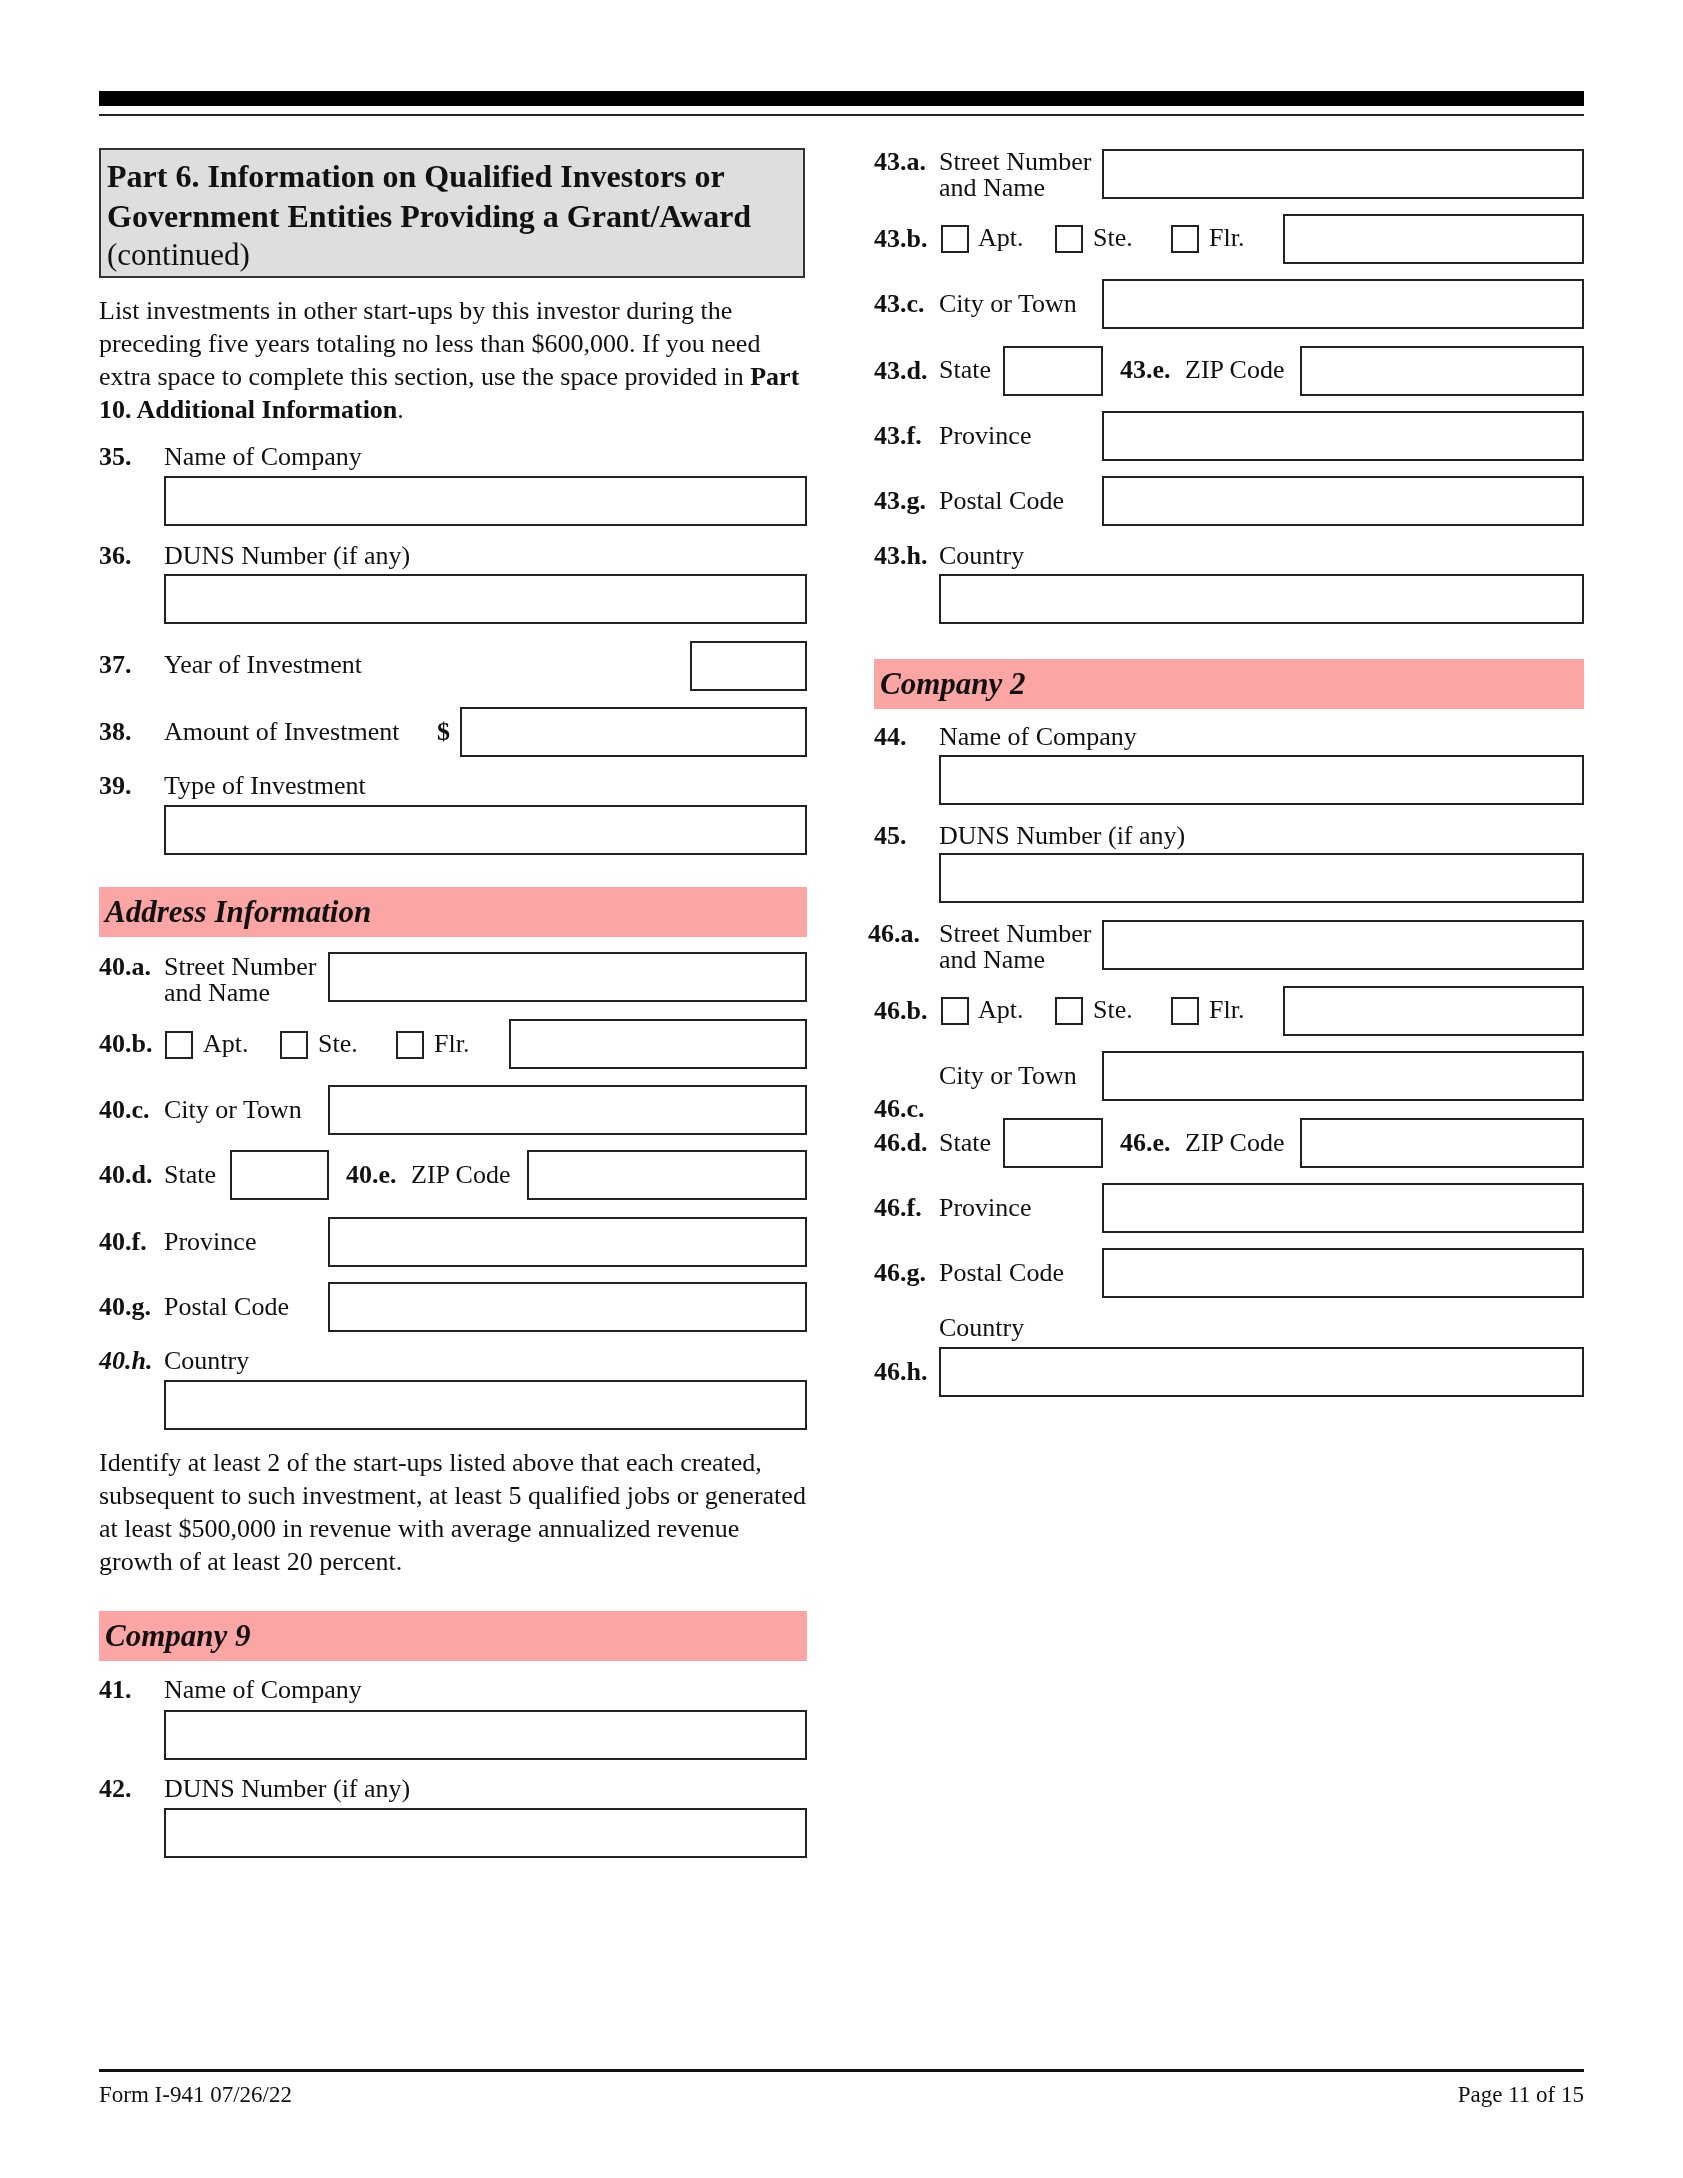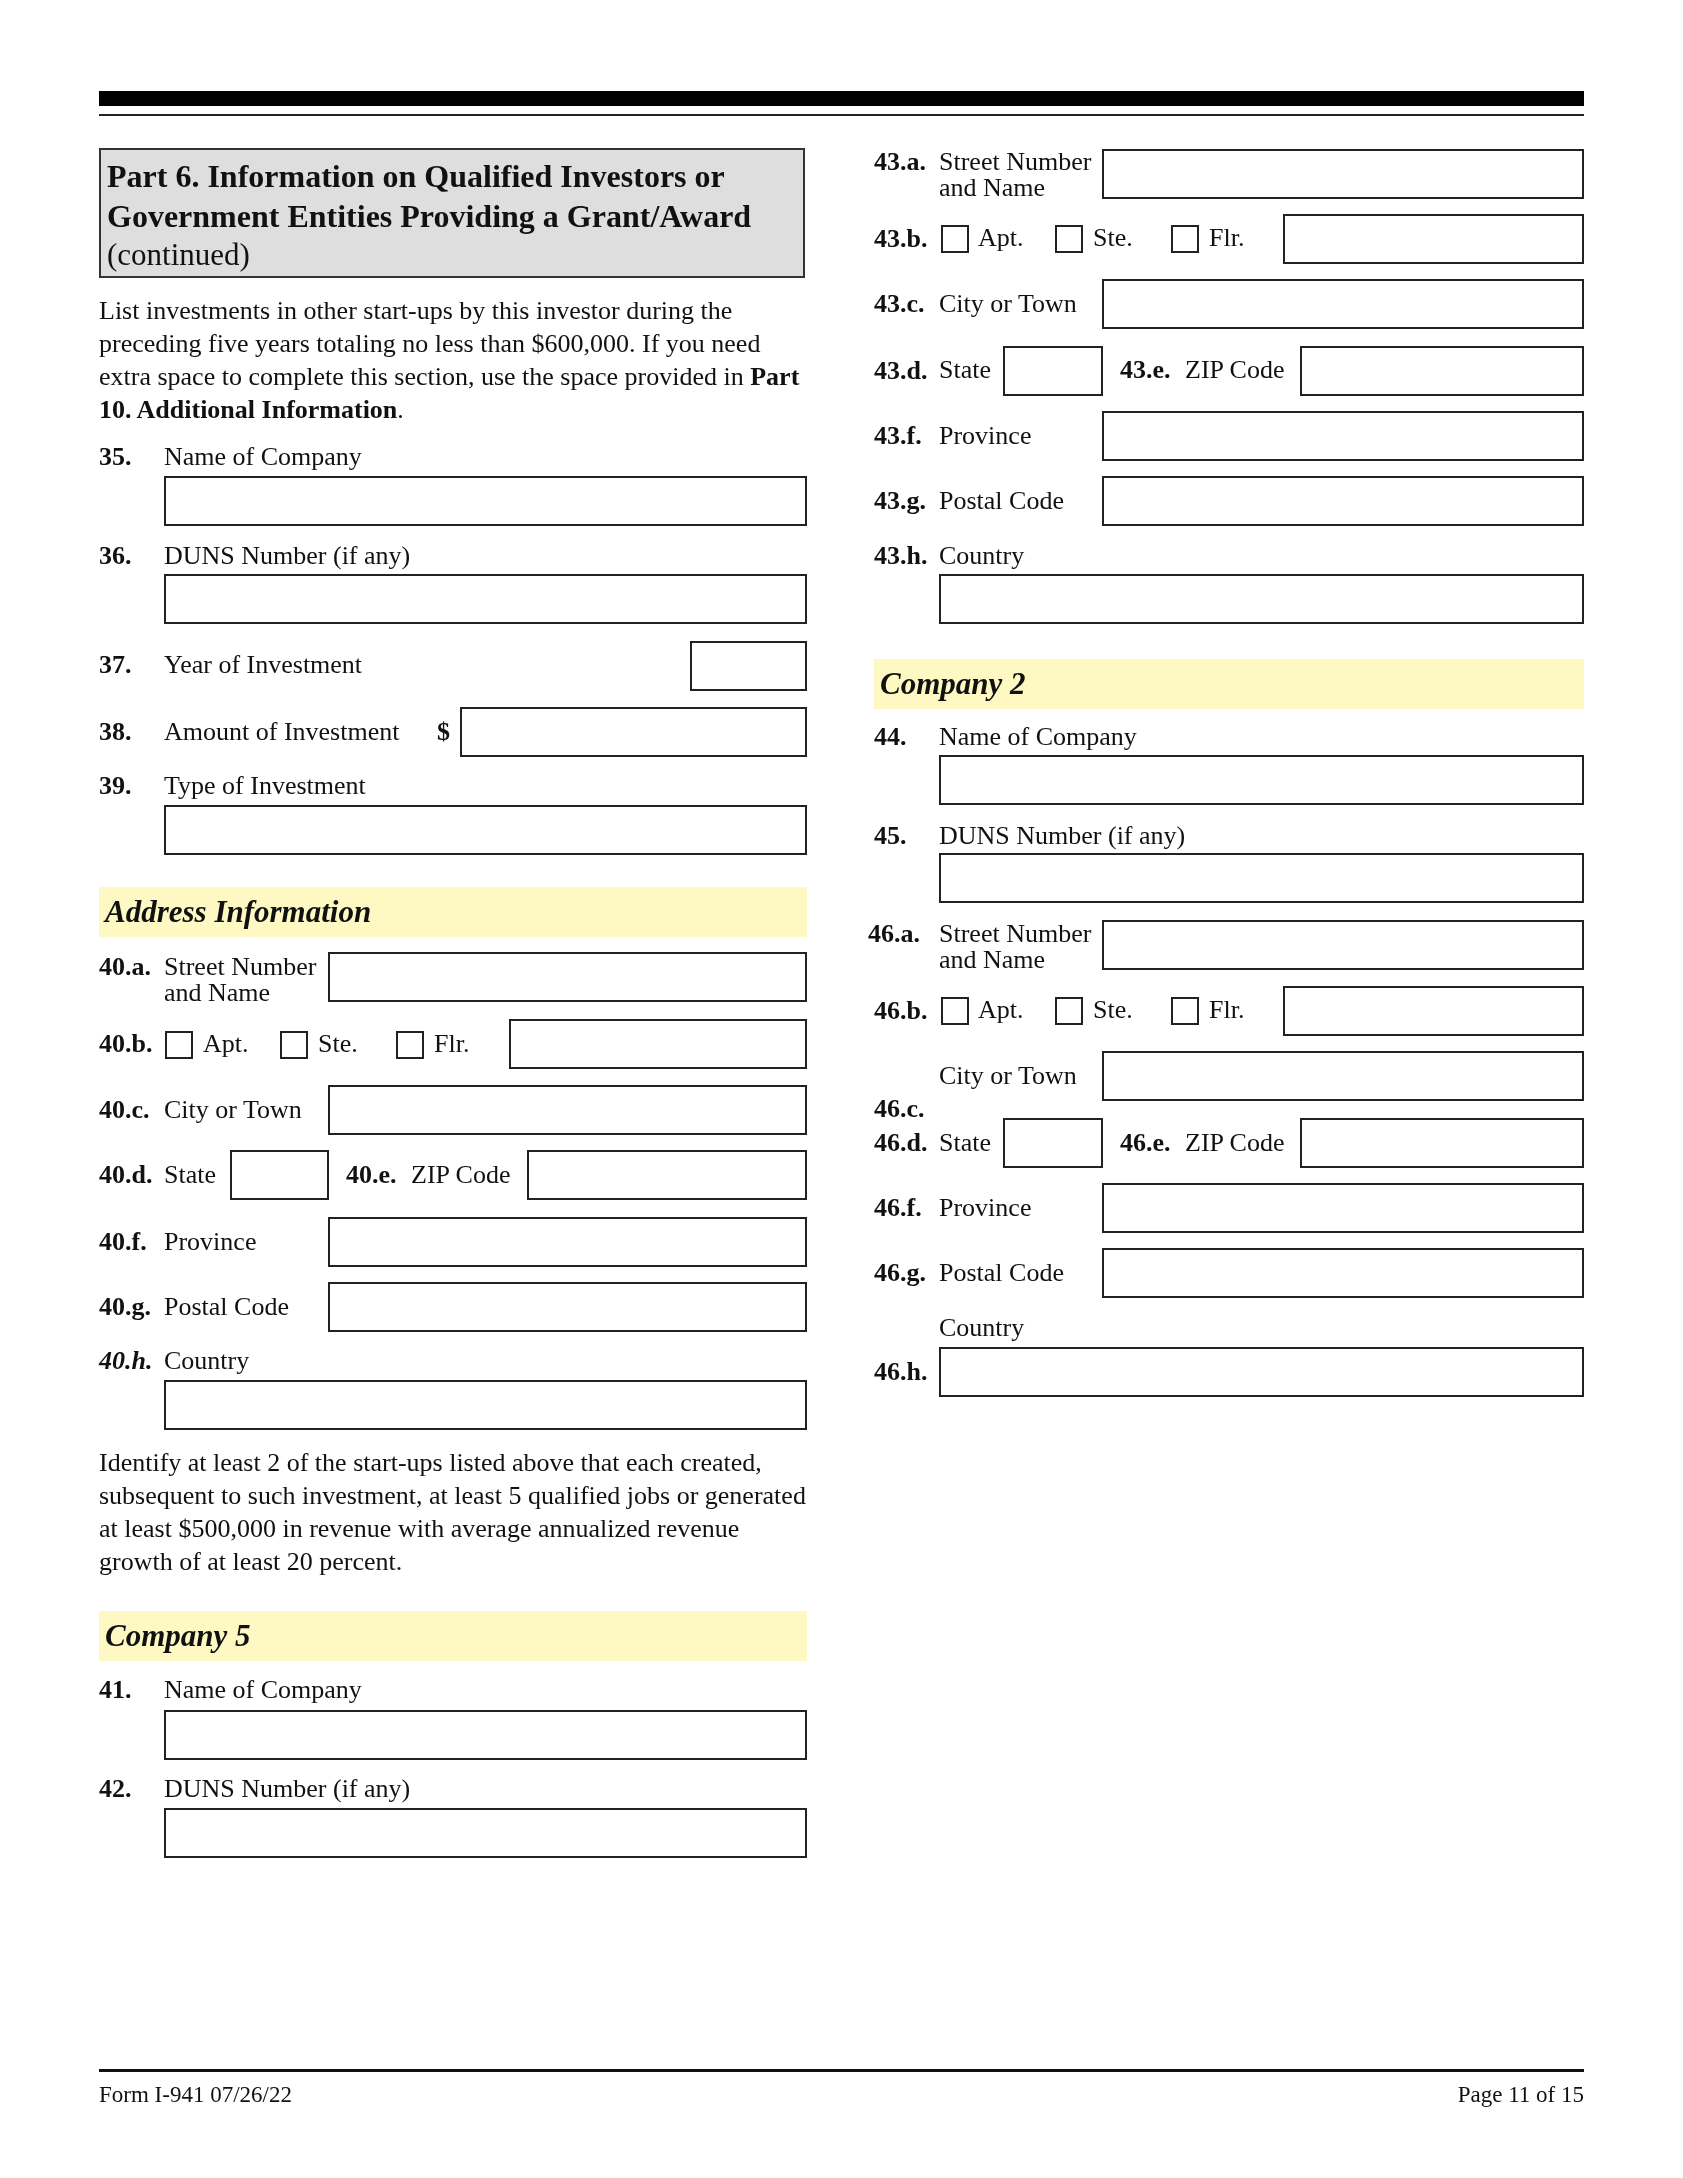--- a/index.html
+++ b/index.html
@@ -10,21 +10,21 @@
   .topline { left: 99px; top: 114px; width: 1485px; height: 2px; background: #222; }
   .partbox { left: 99px; top: 148px; width: 706px; height: 130px; background: #dedede;
              border: 2px solid #333; box-sizing: border-box; padding: 6px 6px; }
   .part-title { font-weight: bold; font-size: 32px; line-height: 40px; }
   .part-sub { font-size: 31px; line-height: 38px; }
   .para { font-size: 26px; line-height: 33px; width: 713px; }
   .para b { font-weight: bold; }
   .num { font-weight: bold; font-size: 26px; line-height: 30px; }
   .lbl { font-size: 26px; line-height: 28px; }
   .box { border: 2px solid #222; box-sizing: border-box; background: #fff; height: 50px; }
-  .secbar { background: #fef9c3; height: 50px; }
+  .secbar { background: #fca5a5; height: 50px; }
   .sectitle { font-weight: bold; font-style: italic; font-size: 31px; line-height: 50px; padding-left: 6px; }
   .cb { width: 28px; height: 28px; border: 2px solid #222; box-sizing: border-box; background: #fff; }
   .footline { left: 99px; top: 2069px; width: 1485px; height: 3px; background: #111; }
   .foot { font-size: 23px; line-height: 28px; }
 </style>
 </head>
 <body>
 
 <div class="abs topbar"></div>
 <div class="abs topline"></div>
@@ -97,21 +97,21 @@
 <div class="abs lbl" style="left:164px; top:1293px;">Postal Code</div>
 <div class="abs box" style="left:328px; top:1282px; width:479px;"></div>
 
 <div class="abs num" style="left:99px; top:1346px;font-style:italic;">40.h.</div>
 <div class="abs lbl" style="left:164px; top:1347px;">Country</div>
 <div class="abs box" style="left:164px; top:1380px; width:643px;"></div>
 
 <div class="abs para" style="left:99px; top:1446px;">Identify at least 2 of the start-ups listed above that each created, subsequent to such investment, at least 5 qualified jobs or generated at least $500,000 in revenue with average annualized revenue growth of at least 20 percent.</div>
 
 <div class="abs secbar" style="left:99px; top:1611px; width:708px;">
-  <div class="sectitle">Company 5</div>
+  <div class="sectitle">Company 9</div>
 </div>
 
 <div class="abs num" style="left:99px; top:1675px;">41.</div>
 <div class="abs lbl" style="left:164px; top:1676px;">Name of Company</div>
 <div class="abs box" style="left:164px; top:1710px; width:643px;"></div>
 
 <div class="abs num" style="left:99px; top:1774px;">42.</div>
 <div class="abs lbl" style="left:164px; top:1775px;">DUNS Number (if any)</div>
 <div class="abs box" style="left:164px; top:1808px; width:643px;"></div>
 

